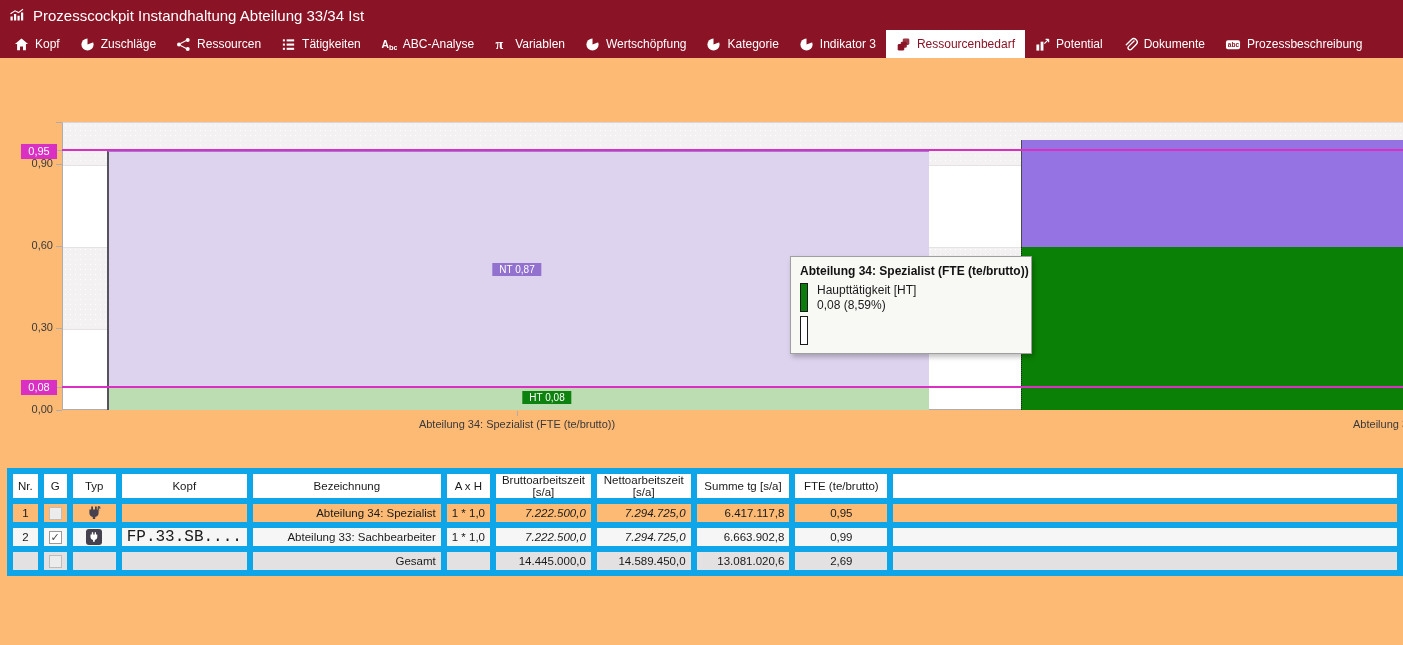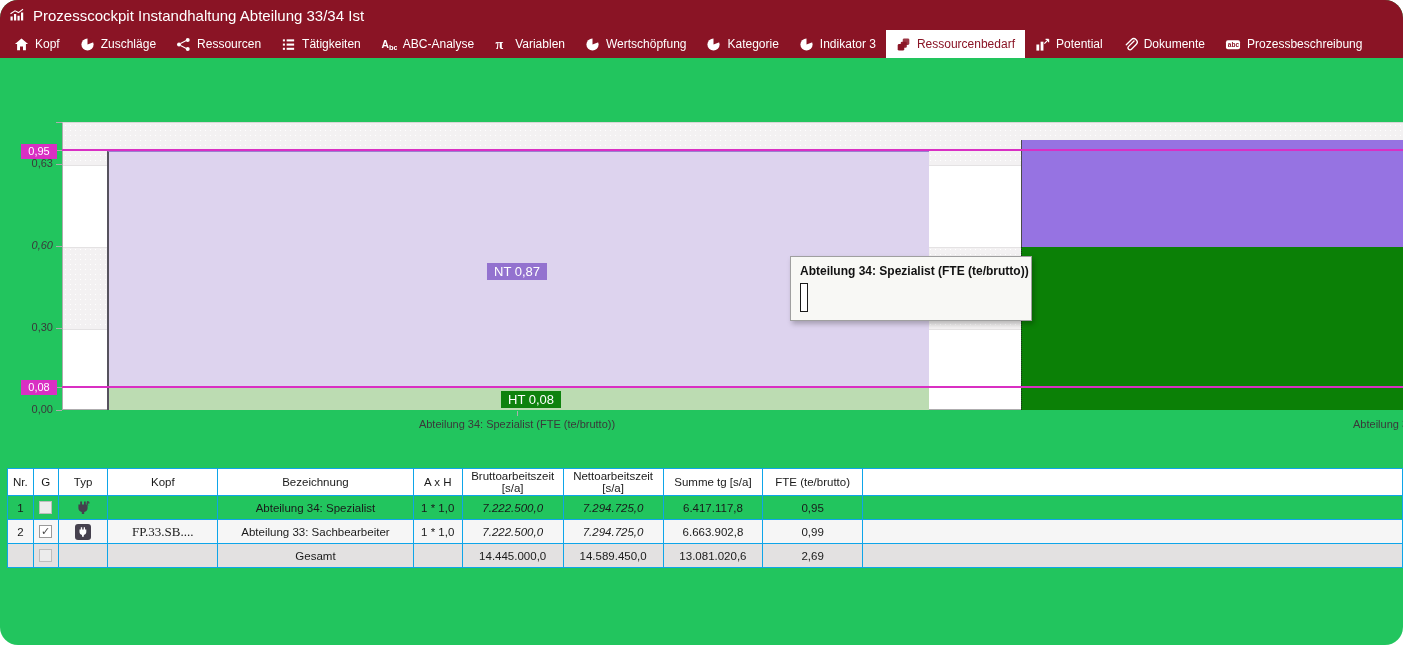--- a/index.html
+++ b/index.html
@@ -1,18 +1,18 @@
 <!DOCTYPE html>
 <html><head>
 <meta charset="utf-8">
 <style>
   * { margin:0; padding:0; box-sizing:border-box; }
   html,body { background:#fff; }
   body { font-family:"Liberation Sans", sans-serif; }
-  #stage { position:relative; width:1403px; height:645px; overflow:hidden; background:#22c55e;border-radius:18px; }
+  #stage { position:relative; width:1403px; height:645px; overflow:hidden; background:#fdba74; }
 
   
   #titlebar { position:absolute; left:0; top:0; width:1403px; height:30px;
     background:#8a1425; color:#fff; display:flex; align-items:center; gap:8px; padding-left:9px; }
   #titlebar .title { font-size:15px; }
   #titlebar svg { fill:#fff; }
 
   
   #tabbar { position:absolute; left:0; top:30px; width:1403px; height:28px;
     background:#8a1425; display:flex; align-items:stretch; padding-left:4px; color:#fff; }
@@ -28,43 +28,43 @@
     border-top:1px solid #d8d6d7; border-left:1px solid #aeacae; border-bottom:1px solid #aeacae; }
   .band { position:absolute; left:0; right:0; background-color:#f3f1f2;
     background-image:radial-gradient(#ffffff 0.9px, transparent 0.9px); background-size:5px 5px; }
   .gridline { position:absolute; left:0; right:0; height:1px; background:#e4e2e3; }
   .ytick { position:absolute; left:56px; width:6px; height:1px; background:#aeacae; }
   .ylabel { position:absolute; left:0; width:53px; text-align:right; font-size:11px; color:#3a383a; }
   .refbox { position:absolute; left:21px; width:36px; height:15px; line-height:15px;
     background:#d92fc3; color:#fff; font-size:11px; text-align:center; z-index:6; }
   .refline { position:absolute; left:62px; width:1341px; height:2px; background:#d92fc3; z-index:5; }
   .barseg { position:absolute; z-index:2; }
-  .seg-label { position:absolute; transform:translateX(-50%); padding:1px 7px; font-size:13px;
+  .seg-label { position:absolute; transform:translateX(-50%); padding:1px 7px; font-size:10px;
     color:#fff; z-index:4; white-space:nowrap; }
   .xlabel { position:absolute; font-size:11px; color:#3a383a; white-space:nowrap; }
   .xtick { position:absolute; width:1px; height:5px; background:#aeacae; top:411px; }
 
   
   #tooltip { position:absolute; left:790px; top:256px; width:242px; background:#f8f8f5;
     border:1px solid #9f9f9f; box-shadow:2px 3px 5px rgba(0,0,0,.25); z-index:10; padding:7px 9px 8px 9px; }
   #tooltip .tt-title { font-size:12px; font-weight:bold; color:#111; margin-bottom:5px; white-space:nowrap; }
   .tt-entry { display:flex; gap:9px; margin-top:3px; align-items:stretch; }
   .tt-swatch { width:8px; height:29px; border:1px solid #1a1a1a; flex:none; }
   .tt-lines { font-size:12px; line-height:15px; color:#1a1a1a; white-space:nowrap; }
 
   
   #datatable { position:absolute; left:7px; top:468px; border-collapse:collapse; table-layout:fixed;
     font-size:11.5px; color:#1a1a1a; }
-  #datatable th, #datatable td { border:1px solid #0ea5e9; padding:0 5px; overflow:hidden;
+  #datatable th, #datatable td { border:6px solid #0ea5e9; padding:0 5px; overflow:hidden;
     white-space:nowrap; height:24px; }
   #datatable th { font-weight:400; text-align:center; white-space:pre-line; height:27px;
     line-height:12px; vertical-align:middle; background:#fff; }
-  .al { text-align:center; } .ac { text-align:center; }
+  .al { text-align:right; } .ac { text-align:center; }
   .num-it { font-style:italic; }
-  .kode { font-family:Liberation Serif, serif; font-size:13px; letter-spacing:0; }
+  .kode { font-family:Liberation Mono, monospace; font-size:16px; letter-spacing:0; }
   tr.row-alt td { background:#f6f6f6; }
   tr.row-total td { background:#e3e1e1; border-bottom:1px solid #9a9a9a; }
   .cb { display:inline-block; width:13px; height:13px; border:1px solid #9a9a9a; background:#fff;
     text-align:center; line-height:11px; font-size:11px; color:#4a4a4a; vertical-align:middle; }
   .cb-disabled { background:#ececec; border-color:#bdbdbd; }
   .typ-icon { vertical-align:middle; }
 </style>
 </head>
 <body>
 
@@ -186,45 +186,52 @@
   </div>
 
   <div class="ytick" style="top:122px;"></div>
   <div class="ytick" style="top:150px;"></div>
   <div class="ytick" style="top:164px;"></div>
   <div class="ytick" style="top:246px;"></div>
   <div class="ytick" style="top:328px;"></div>
   <div class="ytick" style="top:387px;"></div>
   <div class="ytick" style="top:410px;"></div>
 
-  <div class="ylabel" style="top:157px;">0,63</div>
-  <div class="ylabel" style="top:239px;font-style:italic;">0,60</div>
+  <div class="ylabel" style="top:157px;">0,90</div>
+  <div class="ylabel" style="top:239px;">0,60</div>
   <div class="ylabel" style="top:321px;">0,30</div>
   <div class="ylabel" style="top:403px;">0,00</div>
 
   <div class="refbox" style="top:144px;">0,95</div>
   <div class="refbox" style="top:380px;">0,08</div>
 
   <div class="barseg" style="left:107px; top:151px; width:822px; height:237px; background:#ddd3ee; border-left:2px solid #56525e; border-top:1px solid #9a7fd0;"></div>
   <div class="barseg" style="left:107px; top:388px; width:822px; height:22px; background:#bcdcb2; border-left:2px solid #56525e;"></div>
   <div class="barseg" style="left:1021px; top:140px; width:382px; height:107px; background:#9673e2; border-left:1px solid #4a4a4a;"></div>
   <div class="barseg" style="left:1021px; top:247px; width:382px; height:163px; background:#0b8006; border-left:1px dotted #222;"></div>
 
   <div class="refline" style="top:149px;"></div>
   <div class="refline" style="top:386px;"></div>
 
   <div class="seg-label" style="left:517px; top:263px; background:#9372cf;">NT 0,87</div>
-  <div class="seg-label" style="left:531px; top:391px; background:#0e820e;text-align:center;">HT 0,08</div>
+  <div class="seg-label" style="left:547px; top:391px; background:#0e820e;text-align:center;">HT 0,08</div>
 
   <div class="xtick" style="left:517px;"></div>
   <div class="xlabel" style="left:317px; top:418px; width:400px; text-align:center;">Abteilung 34: Spezialist (FTE (te/brutto))</div>
   <div class="xlabel" style="left:1353px; top:418px;">Abteilung 33: Sac</div>
 
   <div id="tooltip">
     <div class="tt-title">Abteilung 34: Spezialist (FTE (te/brutto))</div>
+    <div class="tt-entry">
+      <span class="tt-swatch" style="background:#0c7d0c;"></span>
+      <span class="tt-lines">
+        <div>Haupttätigkeit [HT]</div>
+        <div>0,08 (8,59%)</div>
+      </span>
+    </div>
     <div class="tt-entry">
       <span class="tt-swatch" style="background:#ffffff;"></span>
     </div>
   </div>
 
   <table id="datatable">
     <colgroup>
       <col style="width:25px">
         <col style="width:25px">
         <col style="width:50px">

